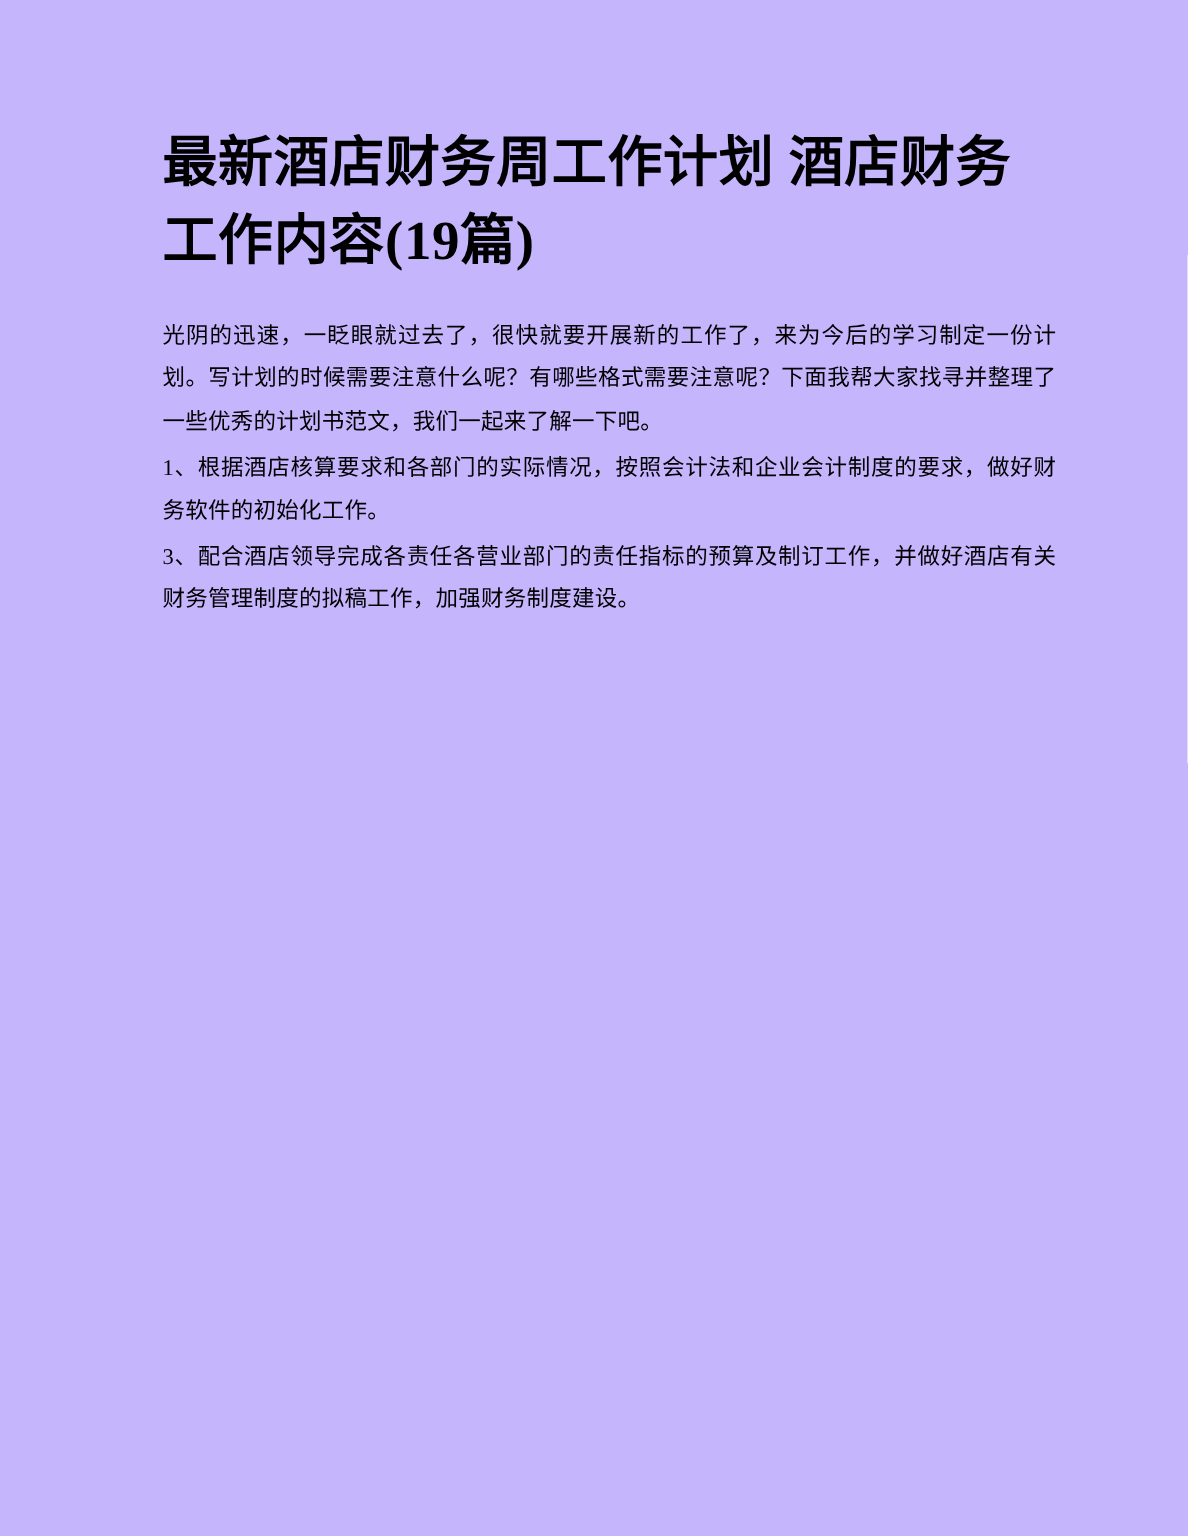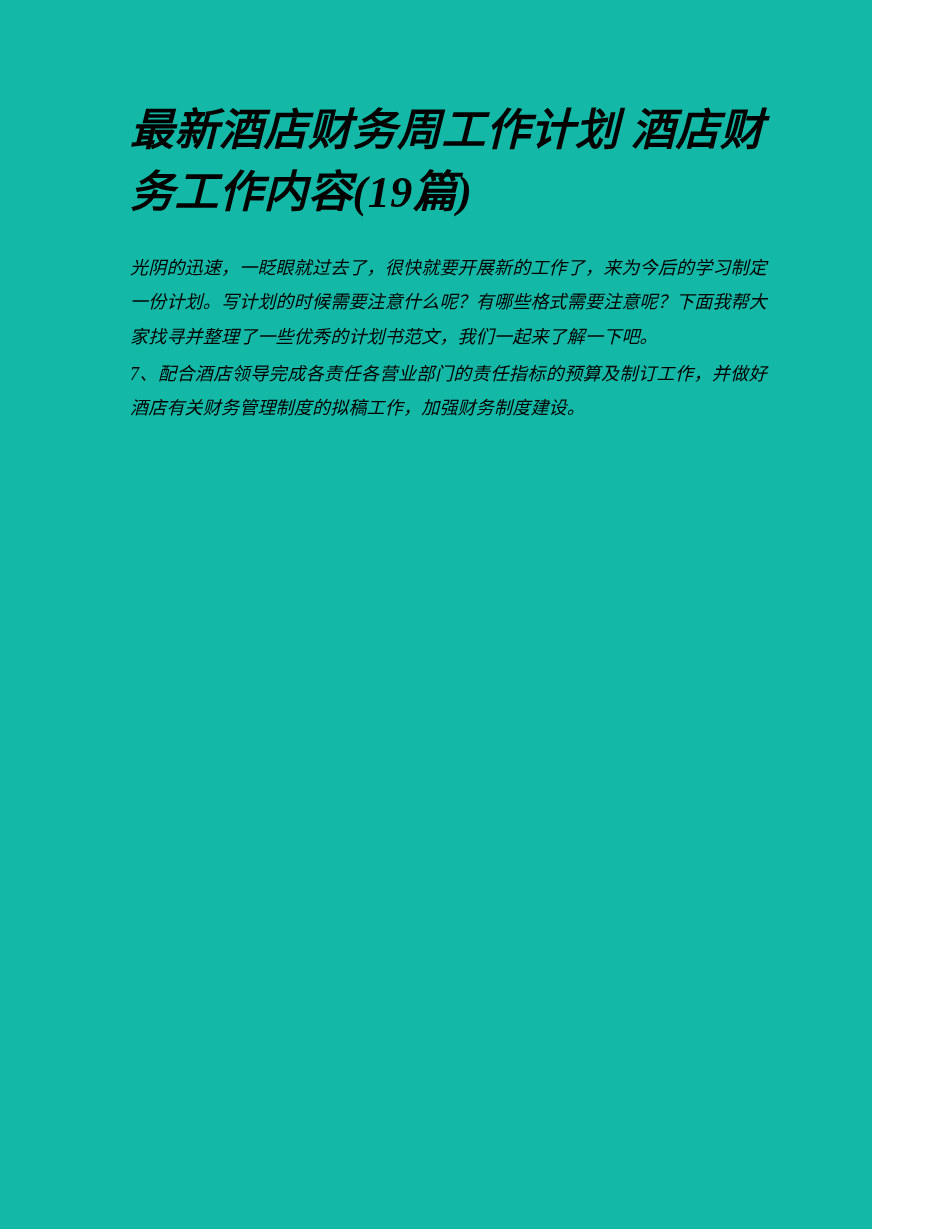--- a/index.html
+++ b/index.html
@@ -2,29 +2,28 @@
 <html lang="zh-CN"><head>
 <meta charset="utf-8">
 <style>
   html, body {
     margin: 0;
     padding: 0;
     background: #ffffff;
   }
   .page {
     position: relative;
-    width: 872px;
+    width: 950px;
     height: 1229px;
-    background: #14b8a6;
+    background: #c4b5fd;
     box-sizing: border-box;
     padding: 100px 105px 40px 130px;
     font-family: "Liberation Serif", "DejaVu Serif", serif;
     color: #000000;
     overflow: hidden;
-    font-style: italic;
   }
   .doc-title {
     font-size: 44px;
     line-height: 1.42;
     font-weight: 700;
     margin: 0 0 26px 0;
     letter-spacing: 0.5px;
     font-family: "Liberation Serif", "DejaVu Serif", serif;
   }
   .para {
@@ -35,14 +34,15 @@
     text-justify: inter-ideograph;
     letter-spacing: 0.2px;
   }
 </style>
 </head>
 <body>
 
 <div class="page">
   <h1 class="doc-title">最新酒店财务周工作计划 酒店财务工作内容(19篇)</h1>
   <p class="para">光阴的迅速，一眨眼就过去了，很快就要开展新的工作了，来为今后的学习制定一份计划。写计划的时候需要注意什么呢？有哪些格式需要注意呢？下面我帮大家找寻并整理了一些优秀的计划书范文，我们一起来了解一下吧。</p>
-  <p class="para">7、配合酒店领导完成各责任各营业部门的责任指标的预算及制订工作，并做好酒店有关财务管理制度的拟稿工作，加强财务制度建设。</p>
+  <p class="para">1、根据酒店核算要求和各部门的实际情况，按照会计法和企业会计制度的要求，做好财务软件的初始化工作。</p>
+  <p class="para">3、配合酒店领导完成各责任各营业部门的责任指标的预算及制订工作，并做好酒店有关财务管理制度的拟稿工作，加强财务制度建设。</p>
 </div>
 
 </body></html>

